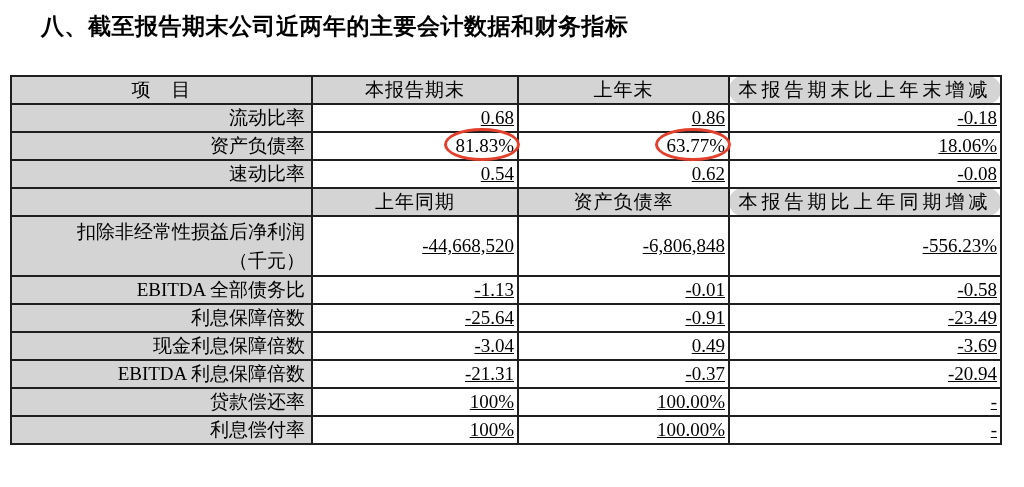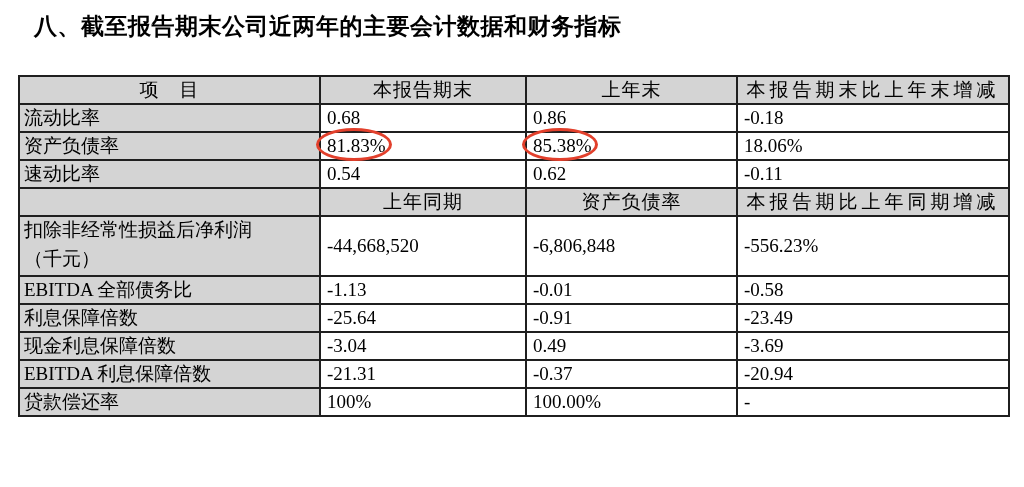--- a/index.html
+++ b/index.html
@@ -1,36 +1,36 @@
 <!DOCTYPE html>
 <html><head>
 <meta charset="utf-8">
 <style>
   * { margin:0; padding:0; box-sizing:border-box; }
   html,body { width:1024px; height:487px; background:#ffffff; overflow:hidden;
     font-family:"Liberation Serif","DejaVu Serif",serif; color:#000; }
   .page { position:relative; width:1024px; height:487px; background:#fff; }
 
-  .title { position:absolute; left:34px; top:11px; font-size:23px; font-weight:bold;
+  .title { position:absolute; left:41px; top:11px; font-size:23px; font-weight:bold;
     letter-spacing:0.5px; white-space:nowrap; }
 
-  .tablewrap { position:absolute; left:18px; top:75px; }
+  .tablewrap { position:absolute; left:10px; top:75px; }
   table { border-collapse:collapse; table-layout:fixed; width:990px;
     font-size:19px; }
   td { border:2px solid #1f1f1f; height:27px; padding:0 6px; vertical-align:middle;
     overflow:visible; }
   
   col.c0 { width:301px; } col.c1 { width:206px; } col.c2 { width:211px; } col.c3 { width:272px; }
 
   tr.hdr td { background:#d4d4d4; text-align:center; letter-spacing:1px; }
-  tr.hdr td.wide { letter-spacing:4px; padding:0 8px; }
-  td.lbl { background:#d4d4d4; text-align:left; padding-left:4px; }
-  td.val { background:#ffffff; text-align:left; padding-right:21px; }
+  tr.hdr td.wide { letter-spacing:4px; padding:0 8px;border-radius:14px; }
+  td.lbl { background:#d4d4d4; text-align:right; padding-left:4px; }
+  td.val { background:#ffffff; text-align:right; padding-right:3px;text-decoration:underline; }
   tr.tall td { height:60px; }
-  tr.tall td.lbl { vertical-align:middle; line-height:29px;font-family:Liberation Mono, monospace; }
+  tr.tall td.lbl { vertical-align:middle; line-height:29px; }
   .lbl-line { display:block; }
 
   
   .circ { position:relative; display:inline-block; }
   .circ::after { content:""; position:absolute; left:-11px; right:-6px; top:-7px; bottom:-4px;
     border:3px solid #e2402c; border-radius:50%; pointer-events:none; }
 </style>
 </head>
 <body>
 
@@ -61,30 +61,30 @@
         <td class="val">0.86</td>
         <td class="val">-0.18</td>
       </tr>
 
       <tr>
         <td class="lbl">资产负债率</td>
         <td class="val">
           <span class="circ">81.83%</span>
         </td>
         <td class="val">
-          <span class="circ">85.38%</span>
+          <span class="circ">63.77%</span>
         </td>
         <td class="val">18.06%</td>
       </tr>
 
       <tr>
         <td class="lbl">速动比率</td>
         <td class="val">0.54</td>
         <td class="val">0.62</td>
-        <td class="val">-0.11</td>
+        <td class="val">-0.08</td>
       </tr>
 
       <tr class="hdr">
         <td></td>
         <td>上年同期</td>
         <td>资产负债率</td>
         <td class="wide">本报告期比上年同期增减</td>
       </tr>
 
       <tr class="tall">
@@ -125,17 +125,23 @@
         <td class="val">-20.94</td>
       </tr>
 
       <tr>
         <td class="lbl">贷款偿还率</td>
         <td class="val">100%</td>
         <td class="val">100.00%</td>
         <td class="val">-</td>
       </tr>
 
+      <tr>
+        <td class="lbl">利息偿付率</td>
+        <td class="val">100%</td>
+        <td class="val">100.00%</td>
+        <td class="val">-</td>
+      </tr>
 
     </tbody>
       </table>
   </div>
 </div>
 
 </body></html>

